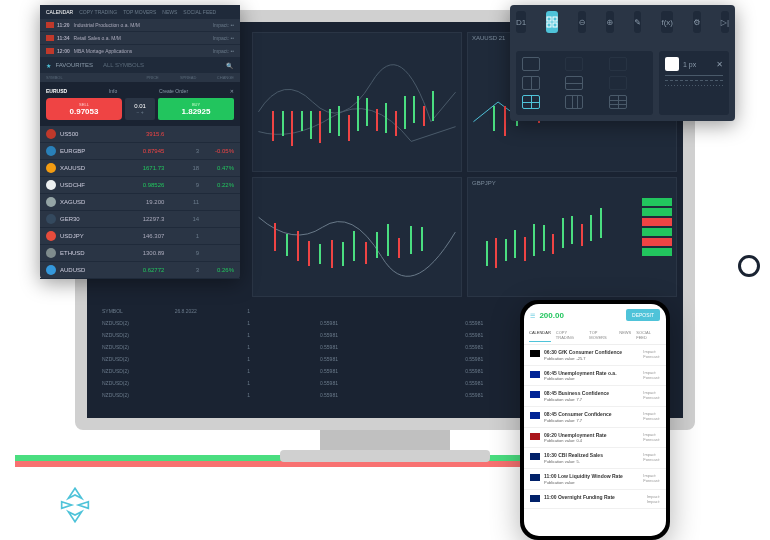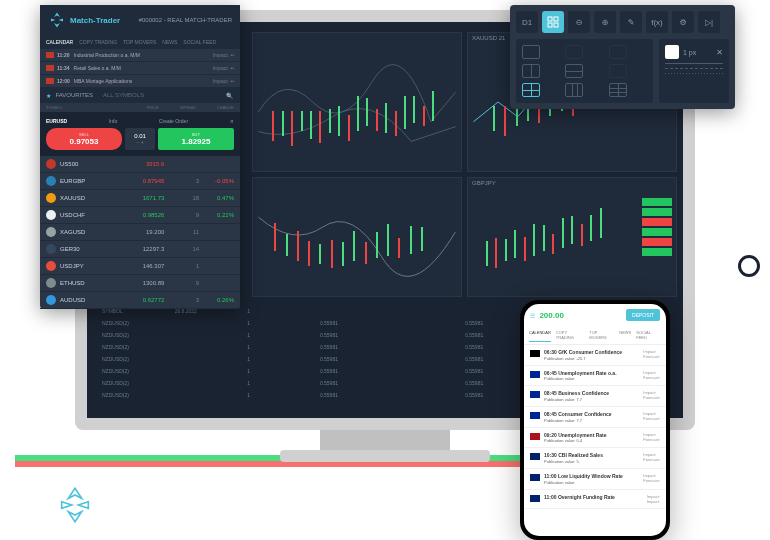--- a/index.html
+++ b/index.html
@@ -35,39 +35,39 @@
 .fav-header{display:flex;padding:4px 6px;font-size:6px;color:#8a9aaa;background:#1f2a3a}
 .fav-star{color:#4fc3d9;margin-right:4px}
 .col-headers{display:flex;padding:2px 6px;font-size:4px;color:#5a6a7a;text-transform:uppercase}
 .col-headers span:nth-child(1){flex:2}
 .col-headers span:nth-child(2){flex:1;text-align:right}
 .col-headers span:nth-child(3){flex:1;text-align:right}
 .col-headers span:nth-child(4){flex:1;text-align:right}
 .trade-box{padding:6px;background:#1a2332}
 .trade-top{display:flex;justify-content:space-between;font-size:5px;color:#8a9aaa;margin-bottom:4px}
 .trade-row{display:flex;gap:3px}
-.sell-btn{flex:1;background:#ef4444;padding:4px;border-radius:10px;text-align:center}
+.sell-btn{flex:1;background:#ef4444;padding:4px;border-radius:4px;text-align:center}
 .sell-btn .lbl{font-size:4px;color:#fcc}
 .sell-btn .prc{font-size:8px;color:#fff;font-weight:bold}
 .lot{width:30px;background:#2a3545;display:flex;flex-direction:column;align-items:center;justify-content:center;border-radius:2px}
 .lot .v{font-size:6px;color:#fff}
 .lot .pm{font-size:5px;color:#6a7a8a}
 .buy-btn{flex:1;background:#22c55e;padding:4px;border-radius:2px;text-align:center}
 .buy-btn .lbl{font-size:4px;color:#cfc}
 .buy-btn .prc{font-size:8px;color:#fff;font-weight:bold}
 .sym-row{display:flex;align-items:center;padding:3px 6px;font-size:6px;border-bottom:1px solid #1f2a3a}
 .sym-icon{width:10px;height:10px;border-radius:50%;margin-right:4px}
 .sym-name{flex:2;color:#ccd}
 .sym-price{flex:1;text-align:right;color:#aab}
 .sym-spread{flex:1;text-align:right;color:#6a7a8a}
 .sym-change{flex:1;text-align:right}
 .pos{color:#22c55e}
 .neg{color:#ef4444}
 .toolbar{position:absolute;top:5px;right:35px;width:225px;background:#2a3545;border-radius:4px;padding:6px;z-index:10;box-shadow:0 4px 20px rgba(0,0,0,.4)}
-.tb-row1{display:flex;gap:4px;margin-bottom:6px}
+.tb-row1{display:flex;gap:20px;margin-bottom:18px}
 .tb-btn{width:22px;height:22px;background:#1f2a3a;border-radius:3px;display:flex;align-items:center;justify-content:center;font-size:8px;color:#8a9aaa;cursor:pointer}
 .tb-btn.active{background:#4fc3d9;color:#fff}
 .tb-row2{display:flex;gap:6px}
 .grid-opts{flex:1;background:#1f2a3a;border-radius:3px;padding:6px;display:grid;grid-template-columns:repeat(3,1fr);gap:5px}
 .grid-opt{width:18px;height:14px;border:1px solid #4a5a6a;border-radius:2px;cursor:pointer;position:relative}
 .grid-opt.sel{border-color:#4fc3d9}
 .style-box{width:70px;background:#1f2a3a;border-radius:3px;padding:6px;display:flex;flex-direction:column;gap:4px}
 .color-sw{width:14px;height:14px;background:#fff;border-radius:2px}
 .px-lbl{font-size:7px;color:#8a9aaa}
 .phone{position:absolute;bottom:0;right:100px;width:150px;height:240px;background:#000;border-radius:18px;padding:4px;z-index:15;box-shadow:0 8px 30px rgba(0,0,0,.3)}
@@ -272,27 +272,20 @@
           <span></span>
           <span>0.55981</span>
           <span></span>
           <span></span>
         </div>
   </div>
 </div>
 </div>
 
 <div class="panel">
-  <div class="panel-header">
-    <svg class="logo-small" viewBox="0 0 24 24">
-        <path d="M12,2 L16,8 L12,6 L8,8 Z M4,10 L10,12 L4,14 Z M20,10 L14,12 L20,14 Z M8,16 L12,18 L16,16 L12,22 Z" fill="#4fc3d9"></path>
-      </svg>
-    <span class="brand">Match-Trader</span>
-    <span class="account">#000002 - REAL MATCH-TRADER</span>
-  </div>
   <div class="tabs">
     <span class="tab active">CALENDAR</span>
     <span class="tab">COPY TRADING</span>
     <span class="tab">TOP MOVERS</span>
     <span class="tab">NEWS</span>
     <span class="tab">SOCIAL FEED</span>
   </div>
   <div id="news-list">
       <div class="news-row">
         <span style="width:8px;height:6px;background:#c0392b;margin-right:3px"></span>

